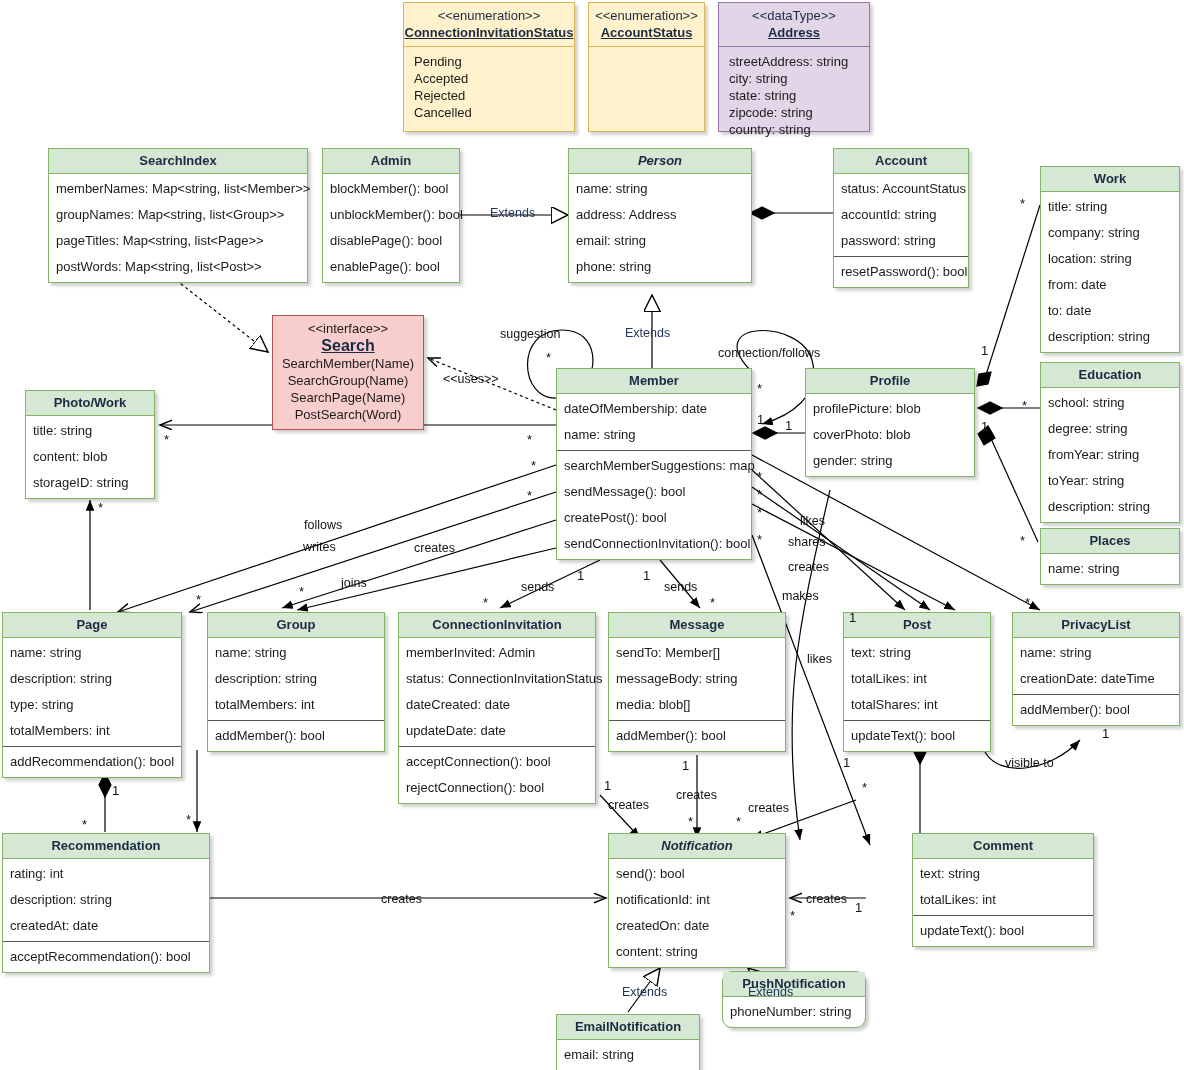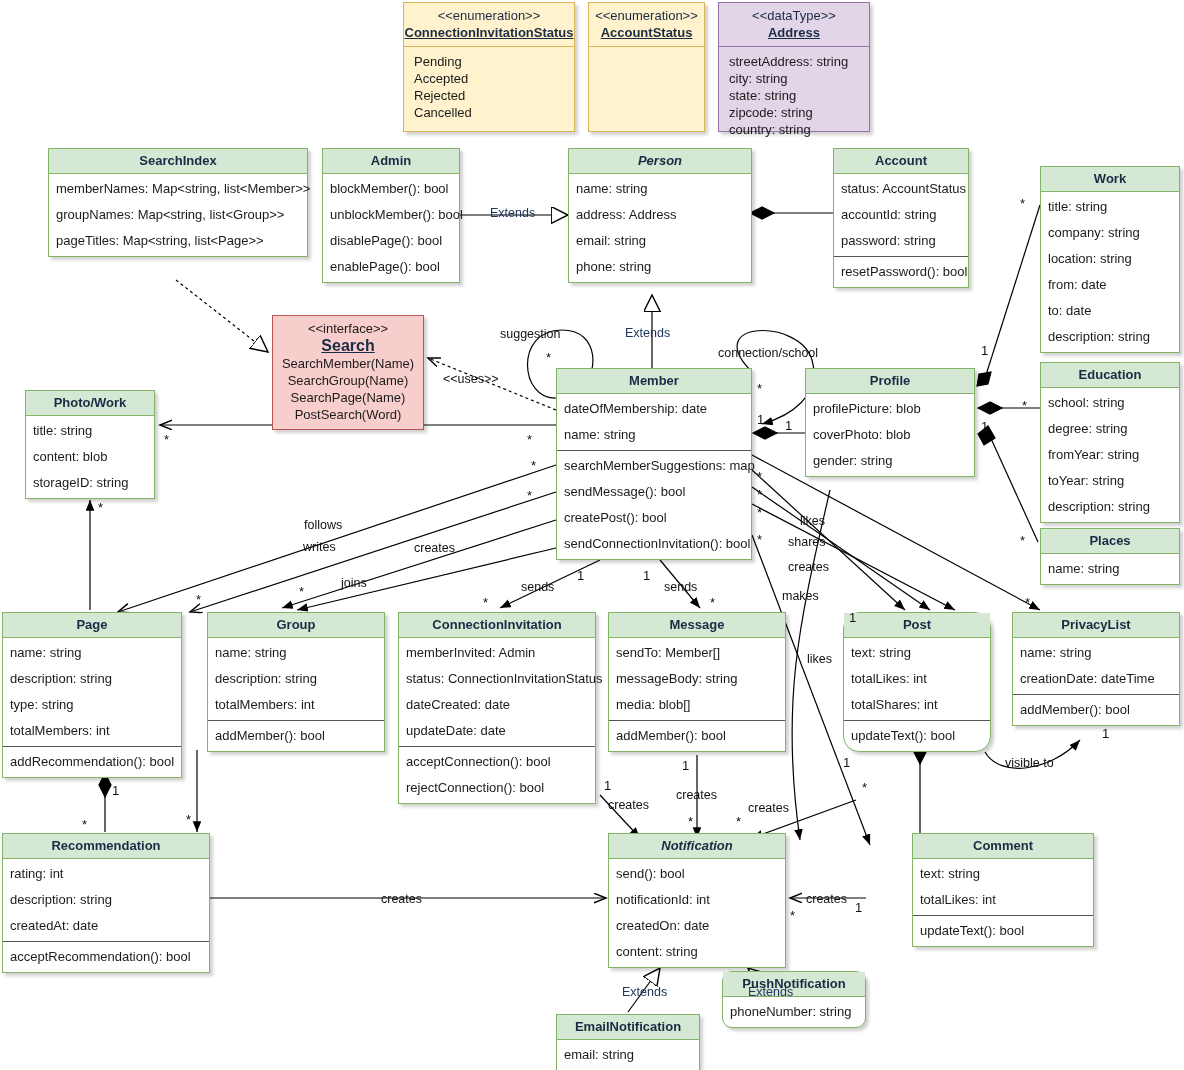--- a/index.html
+++ b/index.html
@@ -180,20 +180,21 @@
       <div class="row">country: string</div>
     </div>
   </div>
 
   <div class="uml" style="left:48px;top:148px;width:260px;">
     <div class="hdr">SearchIndex</div>
     <div class="sect">
       <div class="row">memberNames: Map&lt;string, list&lt;Member&gt;&gt;</div>
       <div class="row">groupNames: Map&lt;string, list&lt;Group&gt;&gt;</div>
       <div class="row">pageTitles: Map&lt;string, list&lt;Page&gt;&gt;</div>
+      <div class="row">postWords: Map&lt;string, list&lt;Post&gt;&gt;</div>
     </div>
   </div>
 
   <div class="uml" style="left:322px;top:148px;width:138px;">
     <div class="hdr">Admin</div>
     <div class="sect">
       <div class="row">blockMember(): bool</div>
       <div class="row">unblockMember(): bool</div>
       <div class="row">disablePage(): bool</div>
       <div class="row">enablePage(): bool</div>
@@ -328,21 +329,21 @@
     <div class="sect">
       <div class="row">sendTo: Member[]</div>
       <div class="row">messageBody: string</div>
       <div class="row">media: blob[]</div>
     </div>
     <div class="sect">
       <div class="row">addMember(): bool</div>
     </div>
   </div>
 
-  <div class="uml" style="left:843px;top:612px;width:148px;border-radius:16px;">
+  <div class="uml" style="left:843px;top:612px;width:148px;">
     <div class="hdr">Post</div>
     <div class="sect">
       <div class="row">text: string</div>
       <div class="row">totalLikes: int</div>
       <div class="row">totalShares: int</div>
     </div>
     <div class="sect">
       <div class="row">updateText(): bool</div>
     </div>
   </div>
@@ -411,21 +412,21 @@
     <div class="row">SearchMember(Name)</div>
     <div class="row">SearchGroup(Name)</div>
     <div class="row">SearchPage(Name)</div>
     <div class="row">PostSearch(Word)</div>
   </div>
 
   <div class="lbl blue" style="left:490px;top:206px;">Extends</div>
   <div class="lbl blue" style="left:625px;top:326px;">Extends</div>
   <div class="lbl" style="left:443px;top:372px;">&lt;&lt;uses&gt;&gt;</div>
   <div class="lbl" style="left:500px;top:327px;">suggestion</div>
-  <div class="lbl" style="left:718px;top:346px;">connection/school</div>
+  <div class="lbl" style="left:718px;top:346px;">connection/follows</div>
   <div class="lbl" style="left:304px;top:518px;">follows</div>
   <div class="lbl" style="left:303px;top:540px;">writes</div>
   <div class="lbl" style="left:414px;top:541px;">creates</div>
   <div class="lbl" style="left:341px;top:576px;">joins</div>
   <div class="lbl" style="left:521px;top:580px;">sends</div>
   <div class="lbl" style="left:664px;top:580px;">sends</div>
   <div class="lbl" style="left:800px;top:514px;">likes</div>
   <div class="lbl" style="left:788px;top:535px;">shares</div>
   <div class="lbl" style="left:788px;top:560px;">creates</div>
   <div class="lbl" style="left:782px;top:589px;">makes</div>

